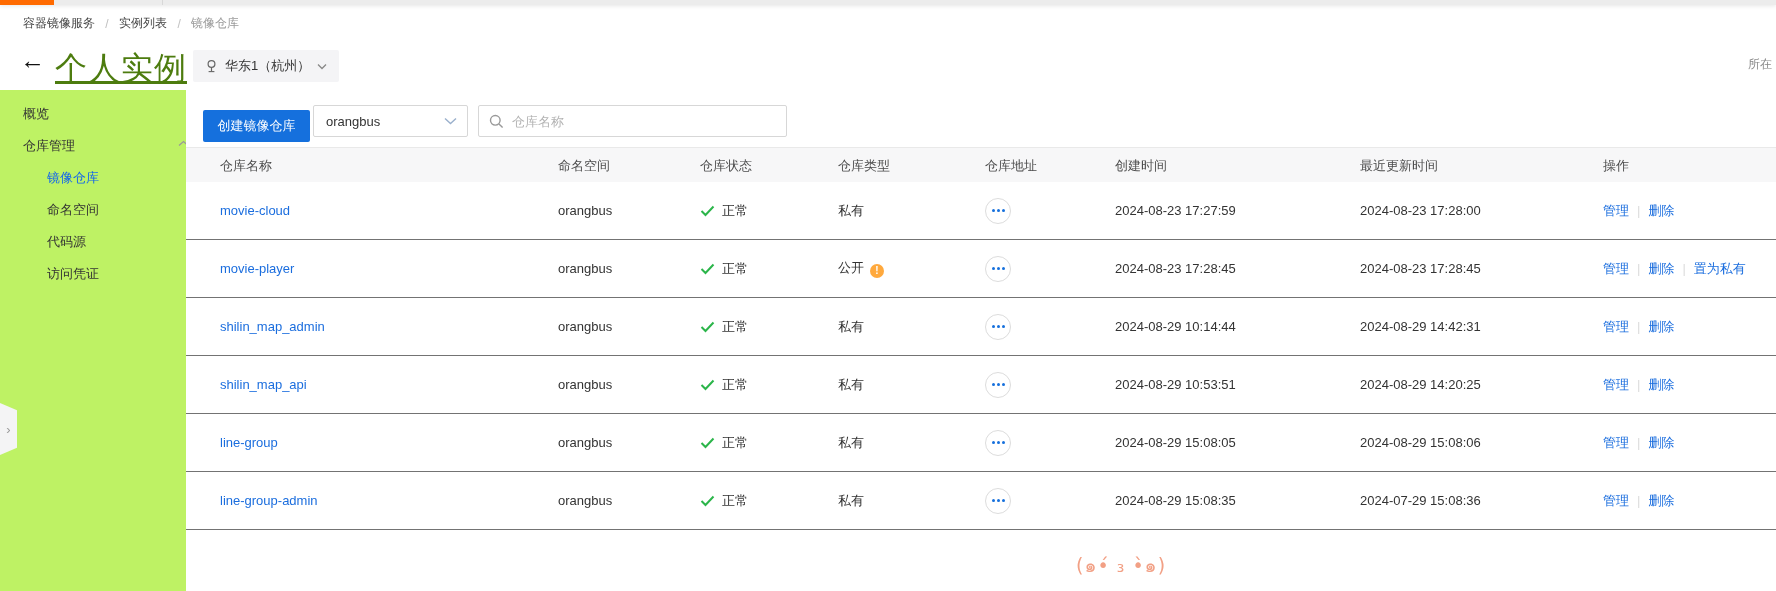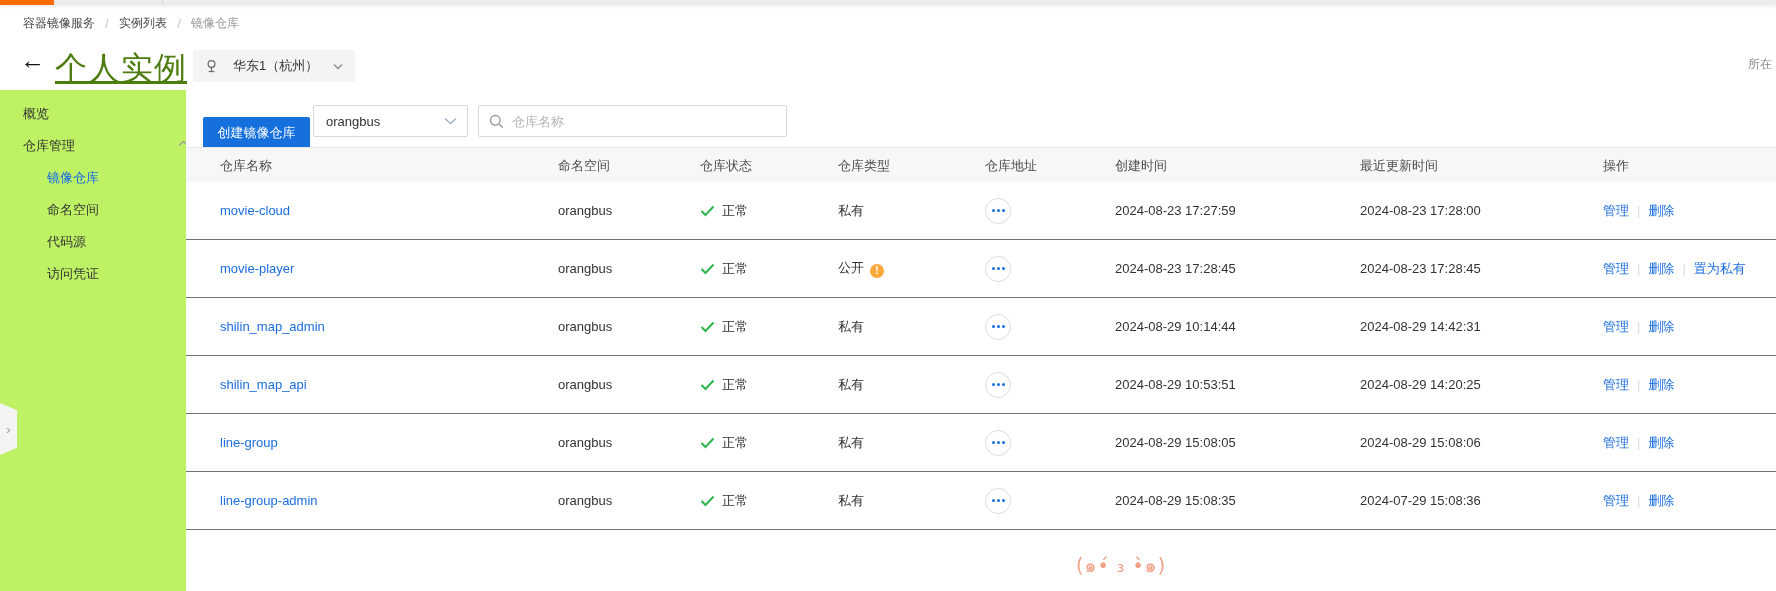--- a/index.html
+++ b/index.html
@@ -18,21 +18,21 @@
   .breadcrumb { position:absolute; left:23px; top:15px; font-size:12px; color:#444; }
   .breadcrumb span { vertical-align:middle; }
   .crumb { cursor:pointer; }
   .crumb-sep { color:#c0c0c0; margin:0 7px; }
   .crumb-last { color:#999; }
 
   
   .back-arrow { position:absolute; left:20px; top:48px; font-size:25px; color:#111; cursor:pointer; line-height:1; }
   .page-title { position:absolute; left:55px; top:47px; font-size:32px; color:#4d7c0f; letter-spacing:1px;text-decoration:underline; }
   .region-chip { position:absolute; left:193px; top:50px; height:32px; padding:0 12px;
-                 background:#f4f4f6; border-radius:2px; display:flex; align-items:center; gap:15px;
+                 background:#f4f4f6; border-radius:2px; display:flex; align-items:center; gap:7px;
                  font-size:13px; color:#333; cursor:pointer; }
   .header-right-text { position:absolute; left:1748px; top:56px; font-size:12px; color:#888; white-space:nowrap; }
 
   
   .sidebar { position:absolute; left:0; top:90px; bottom:0; width:222px; background:#bef264;
              border-right:1px solid #e8e8e8; padding-top:8px; }
   .side-item { position:relative; height:32px; line-height:32px; font-size:13px; color:#333;
                padding-left:23px; cursor:pointer; }
   .side-item.child { padding-left:47px; }
   .side-item.active { color:#1366ec; }
@@ -42,21 +42,21 @@
   
   .collapse-handle { position:absolute; left:0; top:403px; width:17px; height:52px; background:#f4f4f5;
                      clip-path:polygon(0 0,100% 14%,100% 86%,0 100%);
                      display:flex; align-items:center; justify-content:center; cursor:pointer;
                      color:#9a9a9a; font-size:13px; }
 
   
   .content { position:absolute; left:186px; top:90px; right:0; bottom:0; background:#fff; }
 
   .toolbar { position:absolute; left:0; top:15px; height:32px; width:100%; }
-  .btn-primary { position:absolute; left:17px; top:12px; width:107px; height:32px; background:#1570dd;
+  .btn-primary { position:absolute; left:17px; top:5px; width:107px; height:32px; background:#1570dd;
                  color:#fff; font-size:13px; border:none; border-radius:2px; cursor:pointer; }
   .ns-select { position:absolute; left:127px; top:0; width:155px; height:32px; background:#fff;
                border:1px solid #d7d7d7; border-radius:2px; display:flex; align-items:center;
                padding:0 10px 0 12px; font-size:13px; color:#333; cursor:pointer; }
   .ns-select .sel-text { flex:1; }
   .search-box { position:absolute; left:292px; top:0; width:309px; height:32px; background:#fff;
                 border:1px solid #d7d7d7; border-radius:2px; display:flex; align-items:center; padding:0 10px; }
   .search-box input { border:none; outline:none; flex:1; font-size:13px; color:#333; margin-left:8px;
                       font-family:inherit; }
   .search-box input::placeholder { color:#b3b3b3; }

